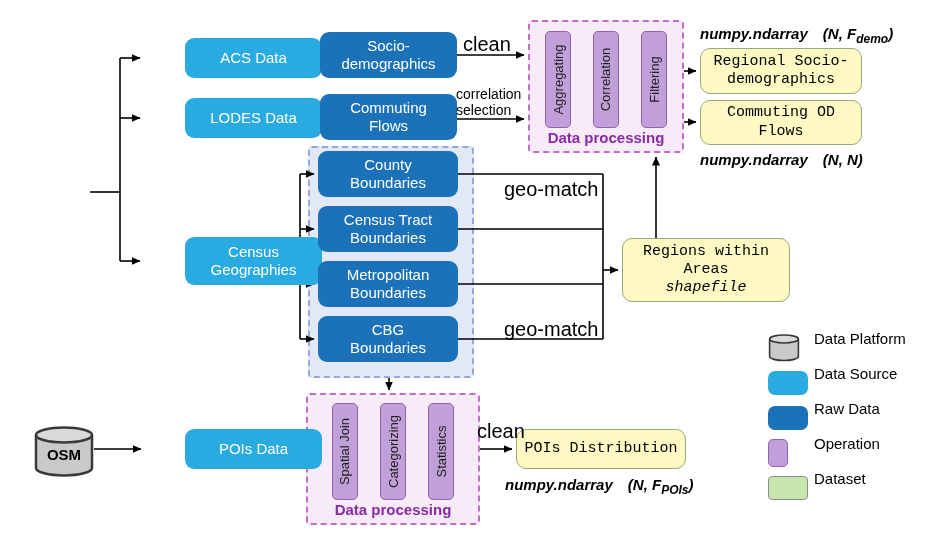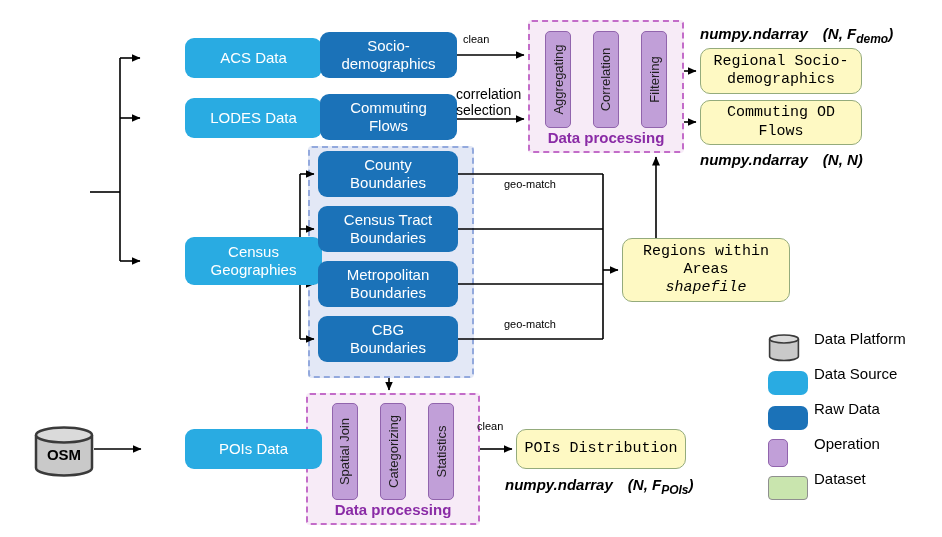--- a/index.html
+++ b/index.html
@@ -22,21 +22,21 @@
           text-align:center; white-space:pre-line; line-height:1.22; font-size:15px; }
   .src { background:#29abe2; color:#fff; border-radius:9px;margin-left:40px; }
   .raw { background:#1b72b8; color:#fff; border-radius:9px; }
   .ds  { background:#fef9c3; color:#000; border:1.5px solid #94ab7c; border-radius:10px;font-family:Liberation Mono, monospace; }
   .ds .sublabel { display:block; font-style:italic; }
 
   .cyl { position:absolute; z-index:3; }
   .cyl-label { position:absolute; left:0; top:20px; width:100%; text-align:center;
                font-weight:bold; font-size:15px; color:#000; }
 
-  .elabel { position:absolute; z-index:3; font-size:11px; color:#000; white-space:nowrap; }
+  .elabel { position:absolute; z-index:3; font-size:20px; color:#000; white-space:nowrap; }
   .ann { position:absolute; z-index:3; font-size:15px; font-style:italic; font-weight:bold;
          color:#000; white-space:nowrap; }
   .ann .shape { margin-left:15px; }
   .ann sub { font-size:12px; }
 
   .legend { position:absolute; left:768px; top:330px; z-index:3; }
   .legend-row { display:flex; height:35px; }
   .sw { flex:0 0 46px; display:flex; align-items:center; }
   .sw-rect { width:40px; height:24px; border-radius:7px; }
   .sw-src { background:#29abe2; }

